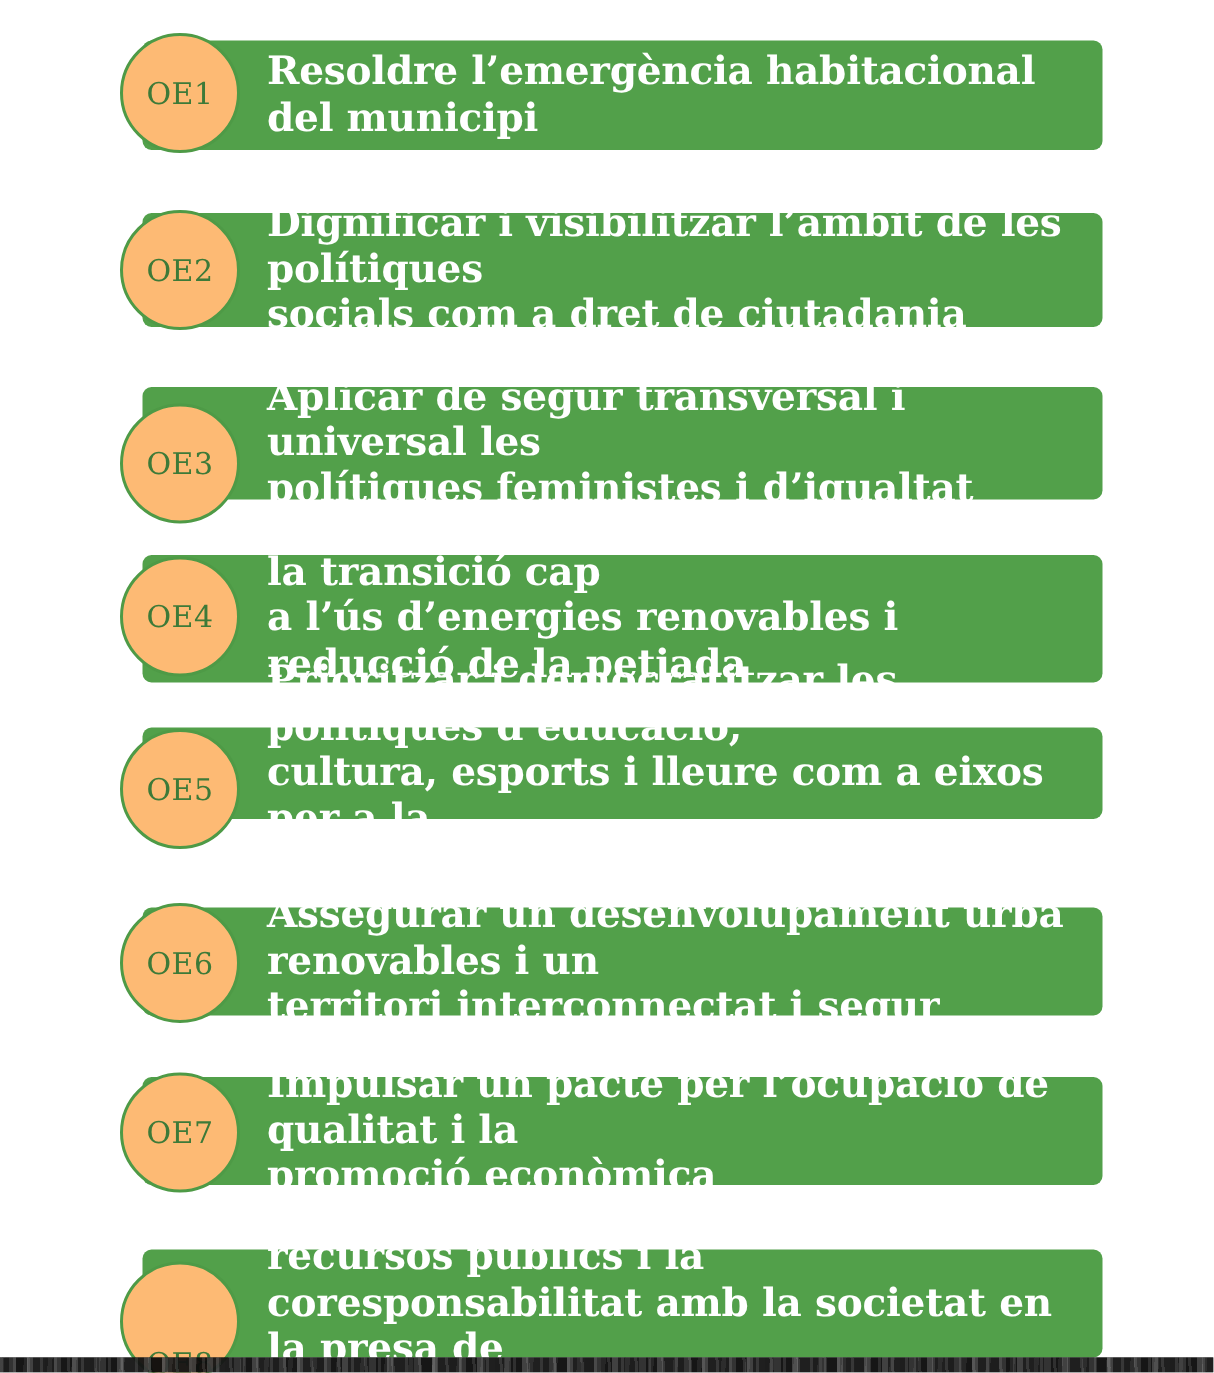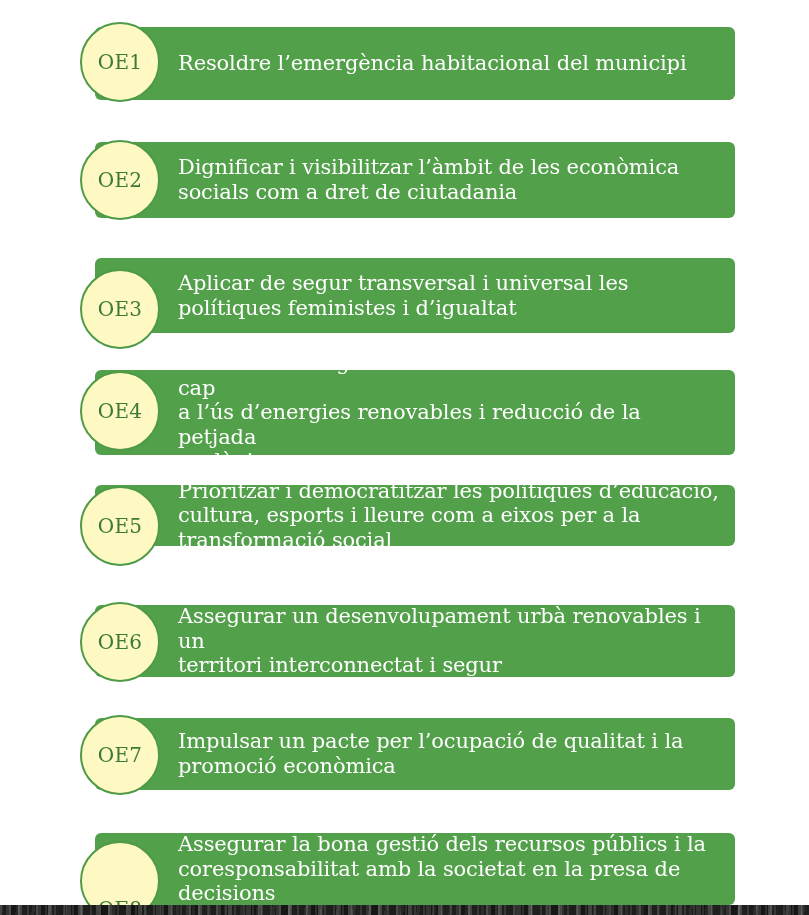--- a/index.html
+++ b/index.html
@@ -39,38 +39,38 @@
     background: #52a04a;
     border-radius: 6px;
     box-sizing: border-box;
     display: flex;
     align-items: center;
   }
 
   .objective-text {
     color: #ffffff;
     font-family: "DejaVu Serif", "Liberation Serif", serif;
-    font-weight: normal;
-    font-size: 21px;
+    font-weight: bold;
+    font-size: 26px;
     line-height: 1.17;
     letter-spacing: -0.15px;
     padding-left: 83px;
     padding-right: 10px;
     white-space: pre-line;
     text-rendering: optimizeLegibility;
   }
 
   
   .objective-badge {
     position: absolute;
     left: 80px;
     width: 80px;
     height: 80px;
     border-radius: 50%;
-    background: #fef9c3;
+    background: #fdba74;
     border: 2.2px solid #4e9a46;
     box-sizing: border-box;
     display: flex;
     align-items: center;
     justify-content: center;
     z-index: 3;
   }
 
   .objective-badge-label {
     color: #3d7a38;
@@ -121,21 +121,21 @@
     <div class="objective-row" style="top: 0px;">
       <div class="objective-bar" style="top: 27px; height: 73px;">
         <div class="objective-text">Resoldre l’emergència habitacional del municipi</div>
       </div>
       <div class="objective-badge" style="top: 22px;">
         <span class="objective-badge-label">OE1</span>
       </div>
     </div>
     <div class="objective-row" style="top: 0px;">
       <div class="objective-bar" style="top: 142px; height: 76px;">
-        <div class="objective-text">Dignificar i visibilitzar l’àmbit de les econòmica
+        <div class="objective-text">Dignificar i visibilitzar l’àmbit de les polítiques
 socials com a dret de ciutadania</div>
       </div>
       <div class="objective-badge" style="top: 140px;">
         <span class="objective-badge-label">OE2</span>
       </div>
     </div>
     <div class="objective-row" style="top: 0px;">
       <div class="objective-bar" style="top: 258px; height: 75px;">
         <div class="objective-text">Aplicar de segur transversal i universal les
 polítiques feministes i d’igualtat</div>

